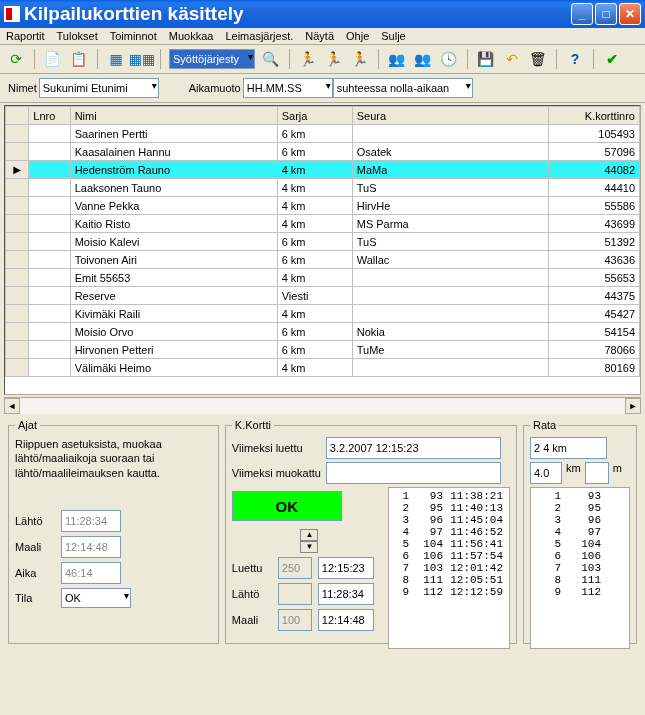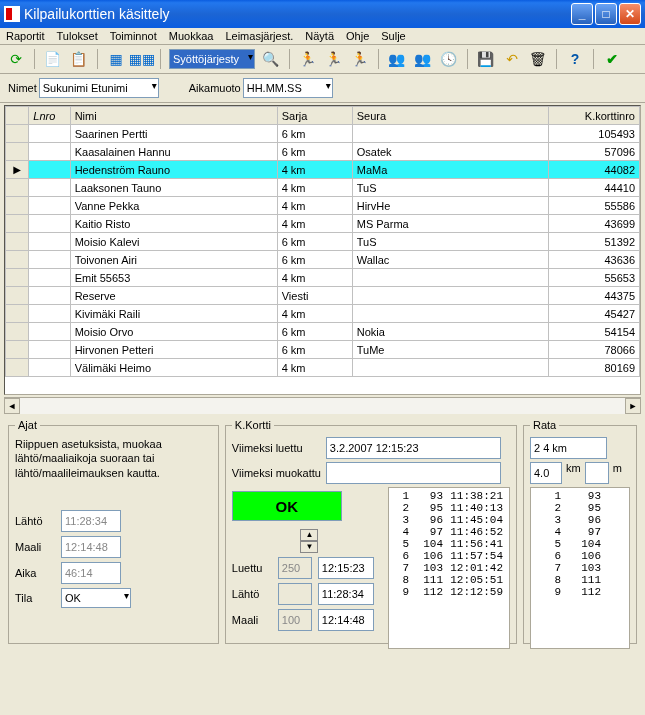--- a/index.html
+++ b/index.html
@@ -1,40 +1,40 @@
 <!DOCTYPE html>
 <html><head>
 <meta charset="utf-8">
 <style>
 * { box-sizing: border-box; margin: 0; padding: 0; }
 body { font-family: Tahoma, sans-serif; font-size: 11px; background: #ece9d8; width: 645px; height: 715px; overflow: hidden; }
 .titlebar { background: linear-gradient(to bottom, #0a5de0, #2277ee 10%, #1c65d4 50%, #0a5de0); height: 28px; display: flex; align-items: center; padding: 0 4px; color: #fff; }
 .titlebar .app-icon { width: 16px; height: 16px; background: #fff; margin-right: 4px; position: relative; }
 .titlebar .app-icon::before { content: ""; position: absolute; left: 2px; top: 2px; width: 6px; height: 12px; background: #d00; }
-.titlebar .title { font-weight: normal; font-size: 14px; flex: 1; }
+.titlebar .title { font-weight: bold; font-size: 19px; flex: 1; }
 .titlebar .win-btn { width: 22px; height: 22px; margin-left: 2px; border-radius: 3px; display: flex; align-items: center; justify-content: center; font-weight: bold; font-family: Arial; font-size: 12px; border: 1px solid #fff; }
 .min-btn, .max-btn { background: linear-gradient(#6aa3f5, #2863bd); color: #fff; }
 .close-btn { background: linear-gradient(#f58e6a, #d44818); color: #fff; font-size: 13px; }
 .menubar { background: #ece9d8; padding: 2px 6px; display: flex; gap: 12px; border-bottom: 1px solid #aca899; }
 .menubar span { cursor: default; }
 .toolbar { background: #ece9d8; padding: 4px 6px; display: flex; align-items: center; gap: 6px; border-bottom: 1px solid #aca899; flex-wrap: wrap; }
 .tb-btn { width: 20px; height: 20px; display: flex; align-items: center; justify-content: center; font-size: 14px; cursor: default; }
 .tb-sep { width: 1px; height: 20px; background: #aca899; margin: 0 2px; }
 .tb-select { border: 1px solid #7f9db9; background: #fff; font-size: 11px; padding: 1px 14px 1px 3px; height: 20px; appearance: none; position: relative; }
 .select-wrap { position: relative; display: inline-block; }
 .select-wrap::after { content: "▾"; position: absolute; right: 2px; top: 2px; font-size: 10px; pointer-events: none; }
 .select-wrap.hl .tb-select { background: #316ac5; color: #fff; }
 .filters { background: #ece9d8; padding: 4px 8px; display: flex; align-items: center; border-bottom: 1px solid #aca899; }
 .filters label { margin-right: 2px; }
 .main-grid { background: #fff; border: 1px inset #aca899; margin: 2px 4px; height: 290px; overflow: hidden; position: relative; }
 table.grid { border-collapse: collapse; width: 100%; font-size: 11px; }
 table.grid th, table.grid td { border: 1px solid #c0c0c0; padding: 1px 4px; text-align: left; height: 18px; white-space: nowrap; overflow: hidden; }
 table.grid th { background: #ece9d8; font-weight: normal; }
 table.grid th.col-sel { width: 18px; }
-table.grid th.col-lnro { width: 32px; font-style: italic; }
+table.grid th.col-lnro { width: 32px; }
 table.grid th.col-nimi { width: 160px; }
 table.grid th.col-sarja { width: 58px; }
 table.grid th.col-seura { width: 152px; }
 table.grid th.col-kort { width: 70px; text-align: right; }
 table.grid td.sel { width: 18px; background: #ece9d8; text-align: center; font-size: 10px; }
 table.grid td.num { text-align: right; }
 tr.selected td:not(.sel) { background: #32f6fa; }
 .hscroll { height: 16px; background: #ece9d8; border-top: 1px solid #aca899; display: flex; align-items: center; margin: 0 4px; }
 .hscroll .arrow { width: 16px; height: 16px; border: 1px solid #aca899; background: #ece9d8; display: flex; align-items: center; justify-content: center; font-size: 9px; }
 .hscroll .track { flex: 1; background: #f4f3ee; height: 16px; }
@@ -117,20 +117,21 @@
   <div class="tb-sep"></div>
   <div class="tb-btn" style="color:#090;font-weight:bold">✔</div>
 </div>
 
 <div class="filters">
   <label>Nimet</label>
   <span class="select-wrap"><select class="tb-select" style="width:120px"><option>Sukunimi Etunimi</option></select></span>
   <span style="width:30px"></span>
   <label>Aikamuoto</label>
   <span class="select-wrap"><select class="tb-select" style="width:90px"><option>HH.MM.SS</option></select></span>
+  <span class="select-wrap"><select class="tb-select" style="width:140px"><option>suhteessa nolla-aikaan</option></select></span>
 </div>
 
 <div class="main-grid">
   <table class="grid">
     <thead>
         <tr>
       <th class="col-sel"></th>
       <th class="col-lnro">Lnro</th>
       <th class="col-nimi">Nimi</th>
       <th class="col-sarja">Sarja</th>

